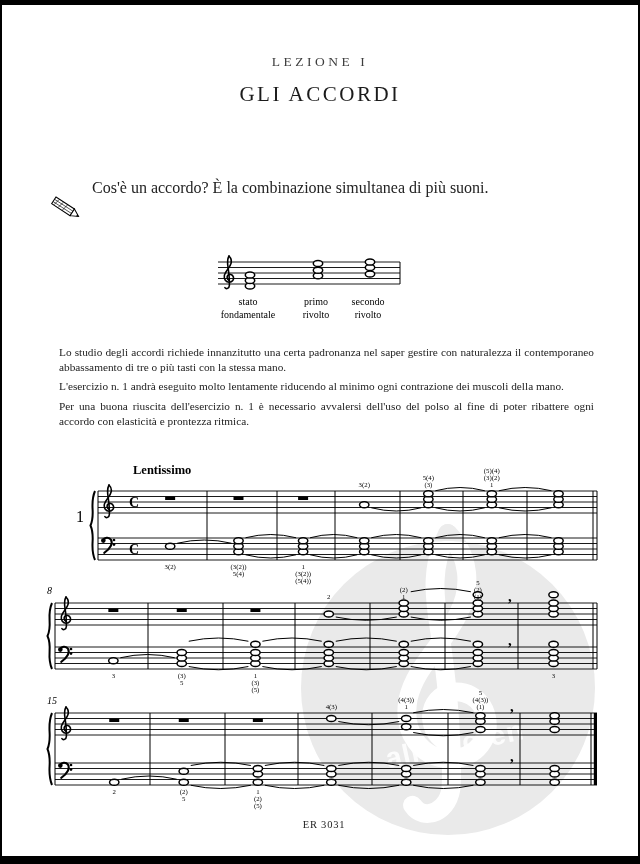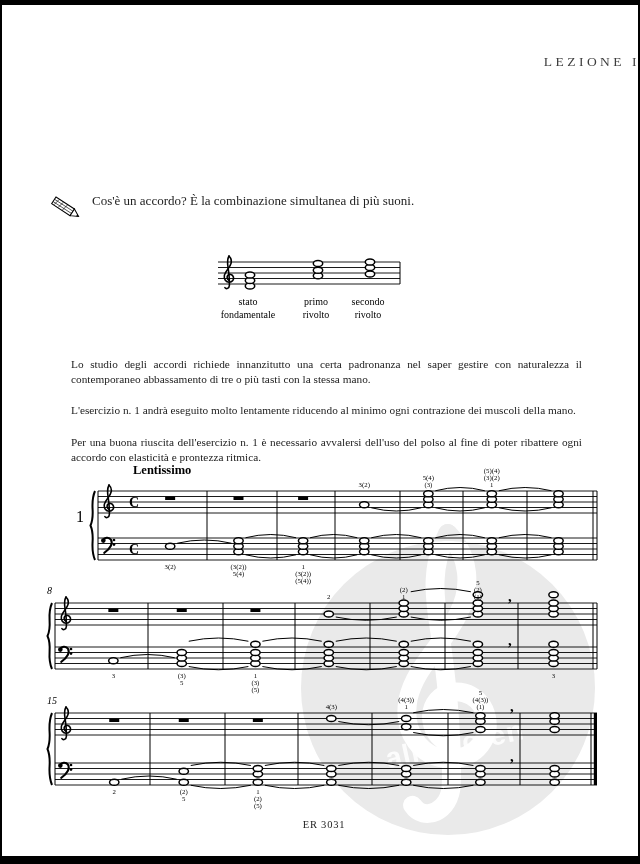--- a/index.html
+++ b/index.html
@@ -3,29 +3,29 @@
 <meta charset="utf-8">
 <style>
   html,body{margin:0;padding:0;background:#888;}
   .page{position:relative;width:640px;height:864px;background:#fff;overflow:hidden;
         font-family:"Liberation Serif",serif;color:#222;}
   .frame{position:absolute;background:#000;z-index:5;}
   .frame.top{left:0;top:0;width:640px;height:5px;}
   .frame.bottom{left:0;top:856px;width:640px;height:8px;}
   .frame.left{left:0;top:0;width:2px;height:864px;}
   .frame.right{left:638px;top:0;width:2px;height:864px;}
-  .t1{position:absolute;left:0;right:0;top:54px;text-align:right;
+  .t1{position:absolute;left:0;right:0;top:54px;text-align:center;
       font-size:13.5px;letter-spacing:3.5px;color:#3d3d3d;z-index:3;}
   .t2{position:absolute;left:0;right:0;top:82px;text-align:center;
       font-size:21px;letter-spacing:2.5px;color:#1b1b1b;z-index:3;}
-  .intro{position:absolute;left:92px;top:191px;width:505px;font-size:13px;
+  .intro{position:absolute;left:92px;top:178px;width:505px;font-size:16px;
          line-height:19px;z-index:3;}
   .para{position:absolute;left:55px;top:341px;width:543px;font-size:11.3px;
         line-height:15.2px;text-align:justify;z-index:3;}
-  .para p{margin:16px;}
+  .para p{margin:4px;}
   .advice{position:absolute;left:55px;top:421px;width:543px;font-size:11.3px;z-index:3;}
   .footer{position:absolute;left:0;right:0;top:819px;text-align:center;
           font-size:10.5px;letter-spacing:0.8px;color:#222;z-index:4;padding-left:8px;}
   #musicwrap{position:absolute;left:0;top:0;width:640px;height:864px;z-index:2;}
   #musicwrap svg{display:block;}
 </style>
 </head>
 <body>
 
 <div class="page">
@@ -371,20 +371,21 @@
           <path d="M 264.85 785.25 Q 294.57500000000005 791.75 324.3 785.25" fill="none" stroke="#000" stroke-width="1"></path>
           <path d="M 338.3 765.5 Q 368.75 759 399.2 765.5" fill="none" stroke="#000" stroke-width="1"></path>
           <path d="M 338.3 785.25 Q 368.75 791.75 399.2 785.25" fill="none" stroke="#000" stroke-width="1"></path>
           <path d="M 413.2 765.5 Q 443.29999999999995 759 473.4 765.5" fill="none" stroke="#000" stroke-width="1"></path>
           <path d="M 413.2 785.25 Q 443.29999999999995 791.75 473.4 785.25" fill="none" stroke="#000" stroke-width="1"></path>
         </g>
       </svg>
     </div>
 
   <div class="t1">LEZIONE I</div>
+  <div class="t2">GLI ACCORDI</div>
 
   <div class="intro">
     <div><span>Cos'è un accordo? È la combinazione simultanea di più suoni.</span></div>
   </div>
 
   <div class="para">
     <p>Lo studio degli accordi richiede innanzitutto una certa padronanza nel saper gestire con naturalezza il contemporaneo abbassamento di tre o più tasti con la stessa mano.</p>
     <p>L'esercizio n. 1 andrà eseguito molto lentamente riducendo al minimo ogni contrazione dei muscoli della mano.</p>
     <p>Per una buona riuscita dell'esercizio n. 1 è necessario avvalersi dell'uso del polso al fine di poter ribattere ogni accordo con elasticità e prontezza ritmica.</p>
   </div>

